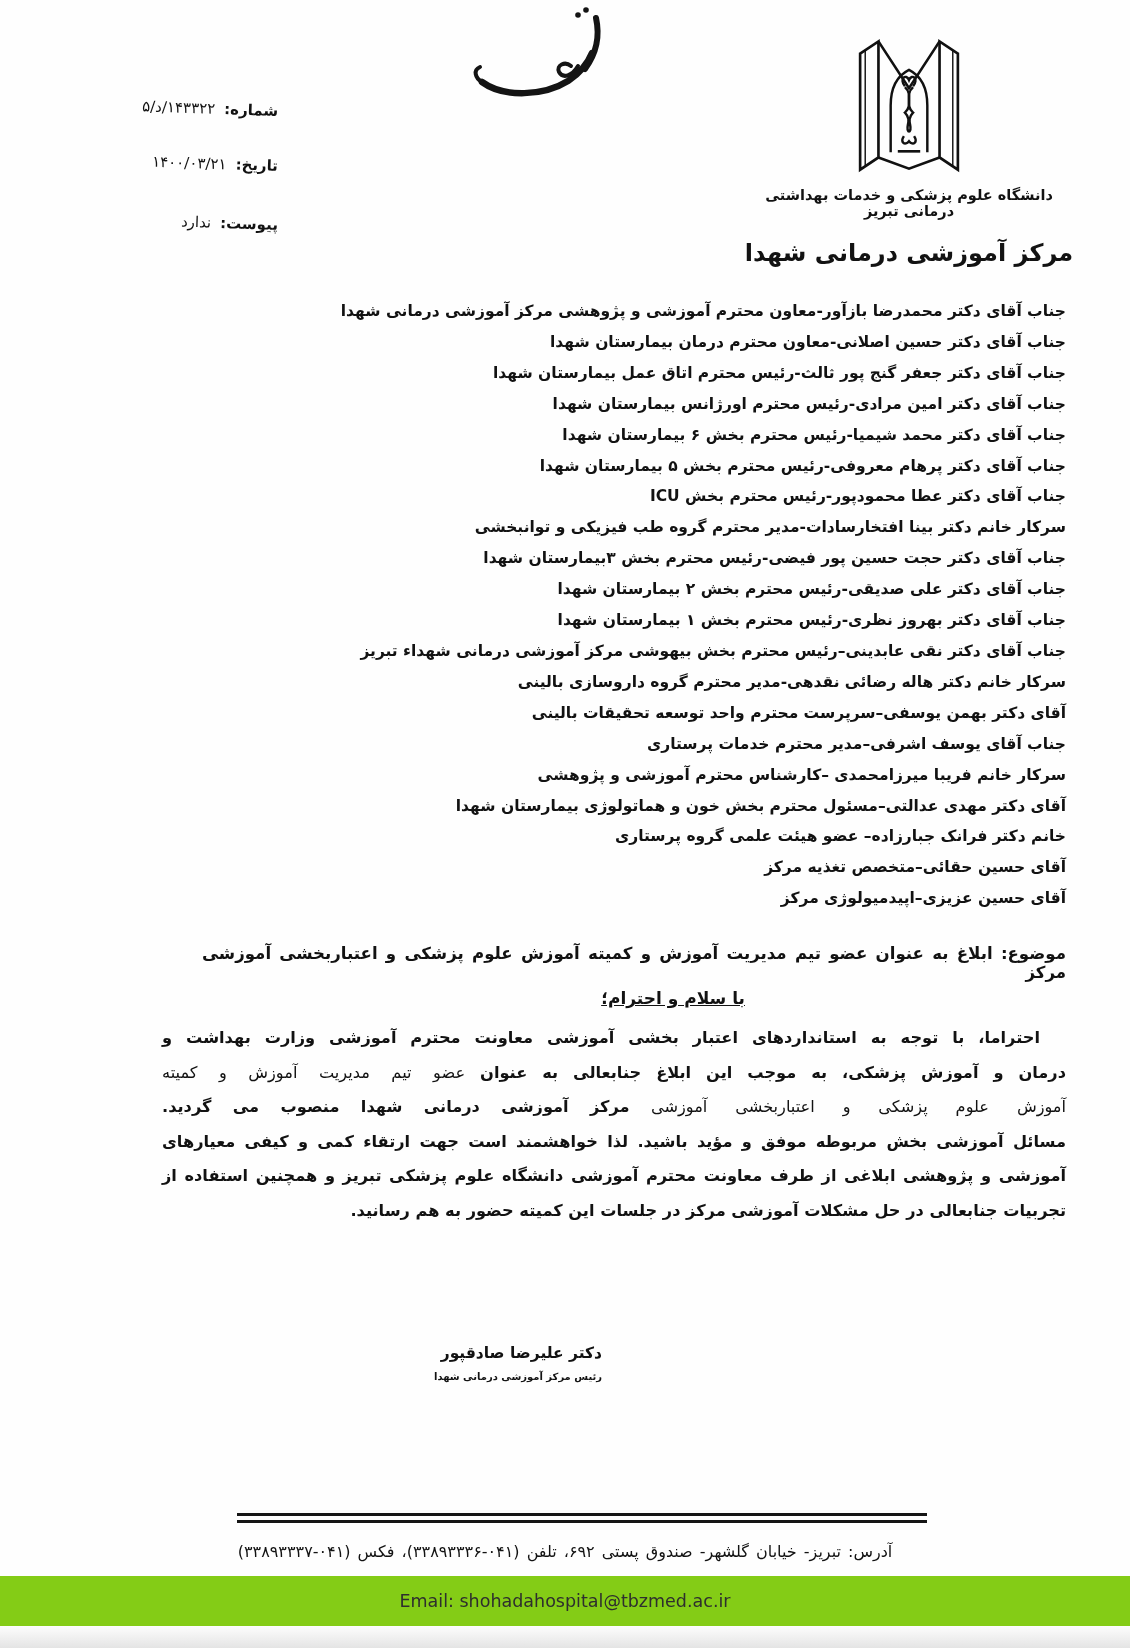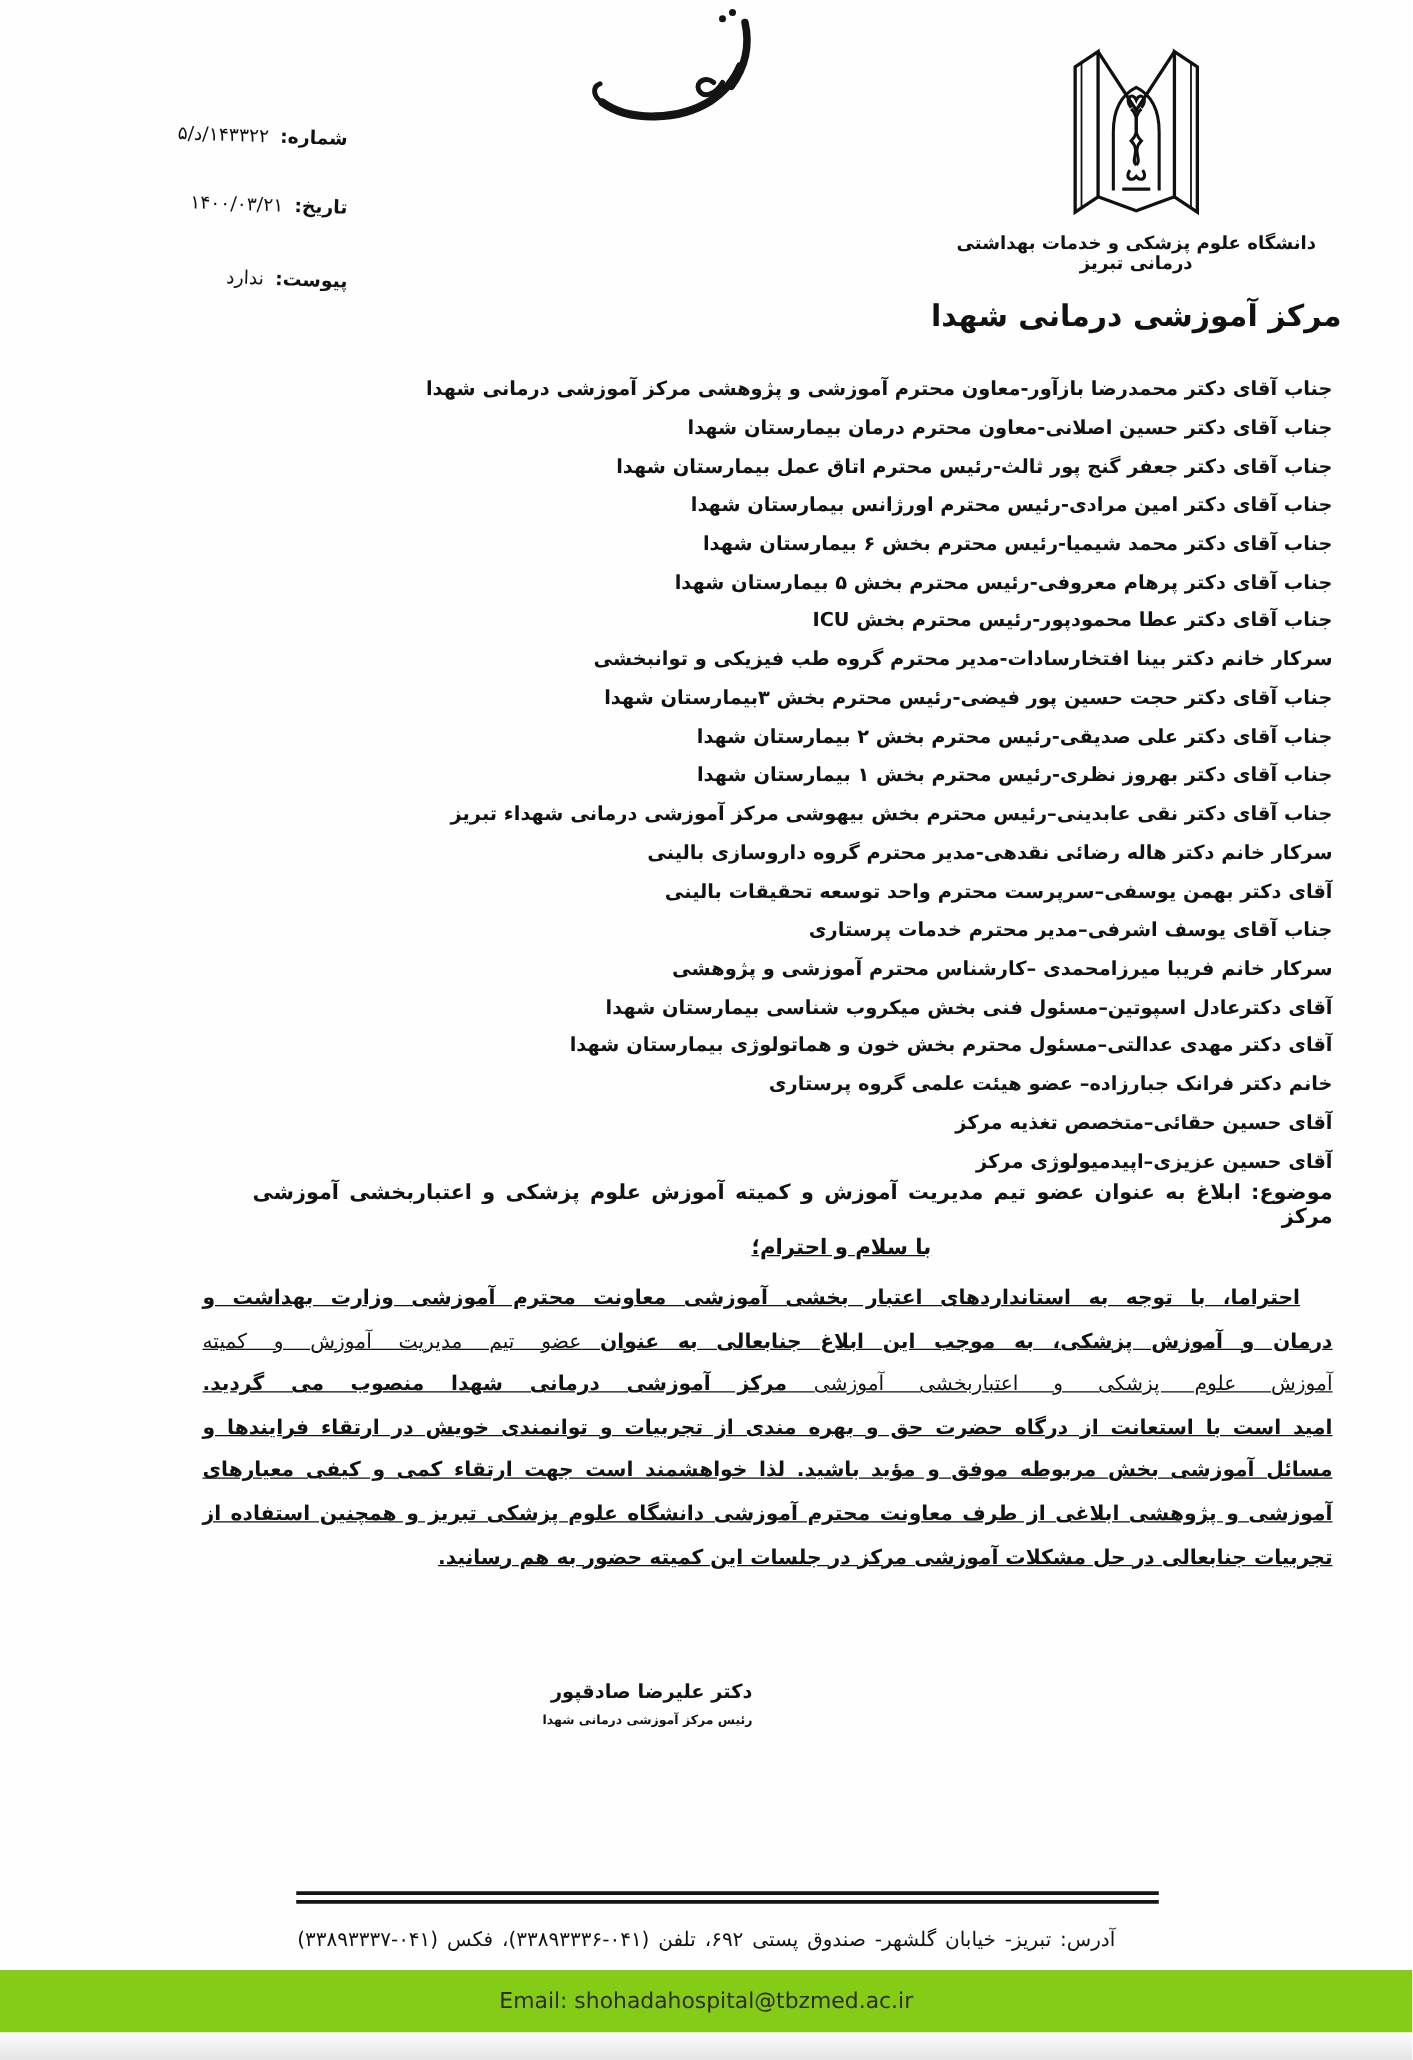--- a/index.html
+++ b/index.html
@@ -26,21 +26,21 @@
   .brand-center { font-size:24px; font-weight:700; margin-top:20px; }
 
   
   .recipients { position:absolute; top:296px; right:64px; left:160px; direction:rtl; text-align:right; }
   .recipient { font-size:15.5px; font-weight:700; line-height:30.9px; white-space:nowrap; }
 
   
   .subject { position:absolute; top:944px; right:64px; left:160px; direction:rtl; text-align:right;
              font-size:16.6px; font-weight:700; word-spacing:2.5px; }
   .greeting { position:absolute; top:988px; right:385px; direction:rtl; font-size:17px; font-weight:700;text-decoration:underline; }
-  .body-text { position:absolute; top:1021px; right:64px; left:162px; direction:rtl;text-decoration:underline; }
+  .body-text { position:absolute; top:1021px; right:64px; left:162px; direction:rtl; }
   .bline { font-size:16.2px; font-weight:700; line-height:34.6px;
            text-align:justify; text-align-last:justify; }
   .bline.first { text-indent:26px; }
   .bline.last { text-align-last:right; }
   .light { font-weight:400; letter-spacing:1.5px; word-spacing:7px; }
 
   
   .signature { position:absolute; top:1344px; left:252px; width:350px; direction:rtl; }
   .sig-name { font-size:15.5px; font-weight:700; }
   .sig-title { font-size:10px; font-weight:700; margin-top:9px; }
@@ -116,36 +116,34 @@
     <div class="recipient">جناب آقای دکتر عطا محمودپور-رئیس محترم بخش ICU</div>
     <div class="recipient">سرکار خانم دکتر بینا افتخارسادات-مدیر محترم گروه طب فیزیکی و توانبخشی</div>
     <div class="recipient">جناب آقای دکتر حجت حسین پور فیضی-رئیس محترم بخش ۳بیمارستان شهدا</div>
     <div class="recipient">جناب آقای دکتر علی صدیقی-رئیس محترم بخش ۲ بیمارستان شهدا</div>
     <div class="recipient">جناب آقای دکتر بهروز نظری-رئیس محترم بخش ۱ بیمارستان شهدا</div>
     <div class="recipient">جناب آقای دکتر نقی عابدینی–رئیس محترم بخش بیهوشی مرکز آموزشی درمانی شهداء تبریز</div>
     <div class="recipient">سرکار خانم دکتر هاله رضائی نقدهی-مدیر محترم گروه داروسازی بالینی</div>
     <div class="recipient">آقای دکتر بهمن یوسفی–سرپرست محترم واحد توسعه تحقیقات بالینی</div>
     <div class="recipient">جناب آقای یوسف اشرفی–مدیر محترم خدمات پرستاری</div>
     <div class="recipient">سرکار خانم فریبا میرزامحمدی –کارشناس محترم آموزشی و پژوهشی</div>
-    <div class="recipient">آقای دکترعادل اسپوتین–مسئول فنی بخش میکروب شناسی بیمارستان شهدا</div>
     <div class="recipient">آقای دکتر مهدی عدالتی–مسئول محترم بخش خون و هماتولوژی بیمارستان شهدا</div>
     <div class="recipient">خانم دکتر فرانک جبارزاده– عضو هیئت علمی گروه پرستاری</div>
     <div class="recipient">آقای حسین حقائی–متخصص تغذیه مرکز</div>
     <div class="recipient">آقای حسین عزیزی–اپیدمیولوژی مرکز</div>
   </div>
 
   <div class="subject">موضوع: ابلاغ به عنوان عضو تیم مدیریت  آموزش و  کمیته آموزش علوم پزشکی  و  اعتباربخشی  آموزشی مرکز</div>
 
   <div class="greeting">با سلام و احترام؛</div>
 
   <div class="body-text">
     <div class="bline first">احتراما، با توجه به استانداردهای اعتبار بخشی آموزشی معاونت محترم آموزشی وزارت بهداشت و</div>
     <div class="bline"><span>درمان و آموزش پزشکی، به موجب این ابلاغ جنابعالی به عنوان</span> <span class="light">عضو تیم مدیریت آموزش و کمیته</span></div>
     <div class="bline"><span class="light">آموزش علوم پزشکی و اعتباربخشی آموزشی</span> <span>مرکز آموزشی درمانی شهدا منصوب می گردید.</span></div>
-    <div class="bline">امید است با استعانت از درگاه حضرت حق و بهره مندی از تجربیات و توانمندی خویش در ارتقاء فرایندها و</div>
     <div class="bline">مسائل آموزشی بخش مربوطه موفق و مؤید باشید. لذا خواهشمند است جهت ارتقاء کمی و کیفی معیارهای</div>
     <div class="bline">آموزشی و پژوهشی ابلاغی از طرف معاونت محترم آموزشی دانشگاه علوم پزشکی تبریز و همچنین استفاده از</div>
     <div class="bline last">تجربیات جنابعالی در حل مشکلات آموزشی مرکز در جلسات این کمیته حضور به هم رسانید.</div>
   </div>
 
   <div class="signature">
     <div class="sig-name">دکتر علیرضا صادقپور</div>
     <div class="sig-title">رئیس مرکز آموزشی درمانی شهدا</div>
   </div>
 

